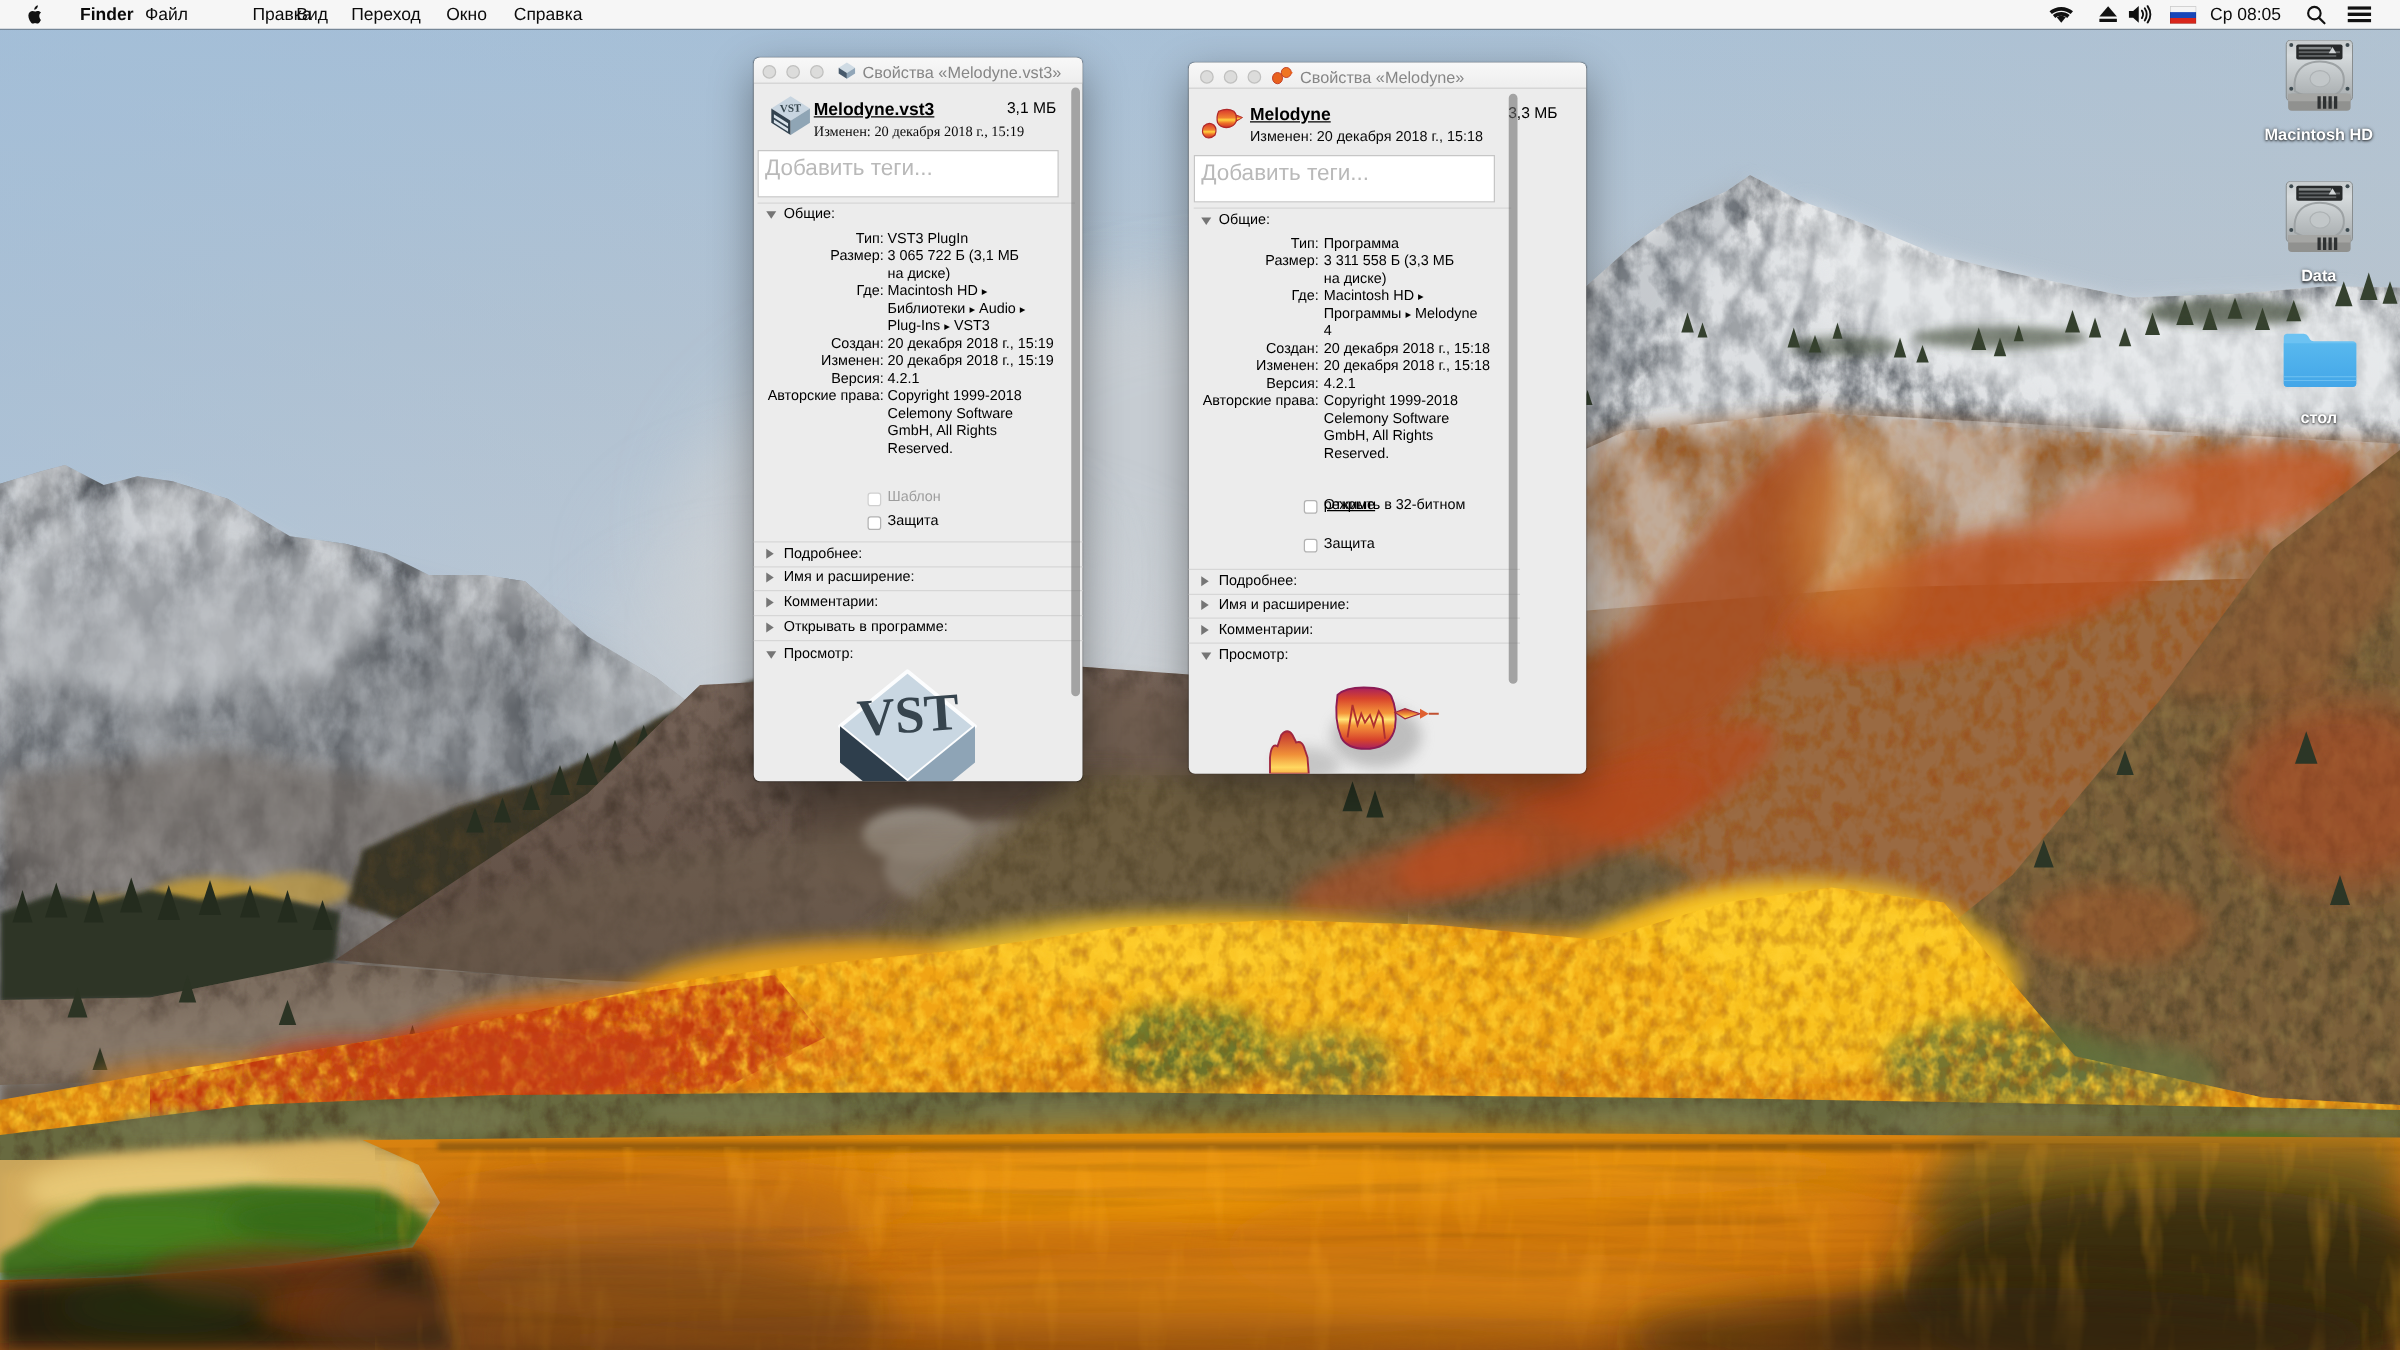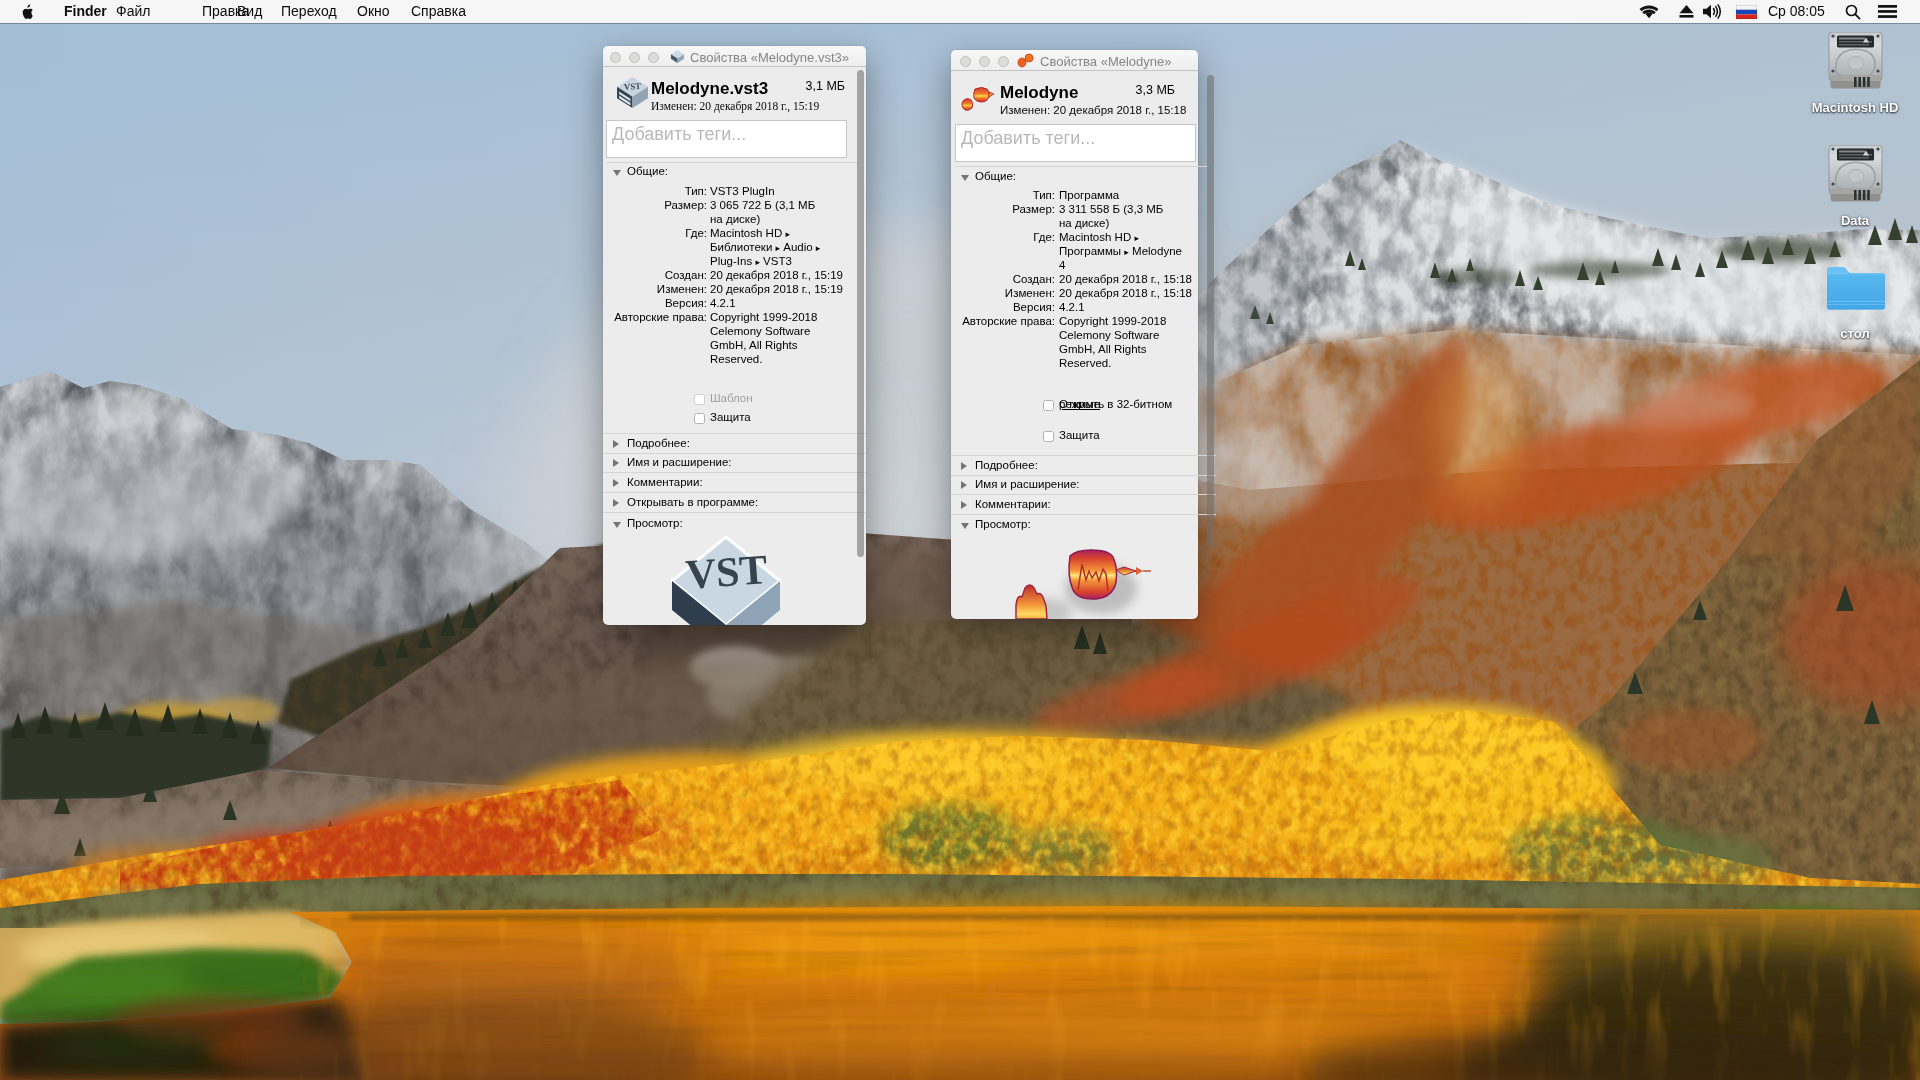--- a/index.html
+++ b/index.html
@@ -16,21 +16,21 @@
 
   
   .win { position:absolute; background:#ececec; border-radius:5px;
     box-shadow:0 12px 34px rgba(0,0,0,0.38), 0 0 1px rgba(0,0,0,0.4); z-index:20; }
   .titlebar { position:absolute; left:0; top:0; right:0; height:21px;
     background:linear-gradient(#f8f8f8,#eeeeee); border-bottom:1px solid #c4c4c4;
     border-radius:5px 5px 0 0; }
   .tl { position:absolute; top:5.5px; width:11px; height:11px; border-radius:50%;
     background:#dcdcdb; border:1px solid #c0c0bf; }
   .wtitle { position:absolute; top:4px; font-size:13px; color:#868686; white-space:nowrap; }
-  .hdr-name { position:absolute; font-size:17px; font-weight:bold; color:#000; }
+  .hdr-name { position:absolute; font-size:14px; font-weight:bold; color:#000;text-decoration:underline; }
   .hdr-size { position:absolute; font-size:12.5px; color:#000; }
   .hdr-mod { position:absolute; font-size:11.5px; color:#0a0a0a; }
   .tagbox { position:absolute; background:#fff; border:1px solid #c6c6c6; }
   .tagph { font-size:18px; color:#b9b9b9; padding:3px 0 0 5px; }
   .sep { position:absolute; height:1px; background:#d6d6d6; }
   .sechead { position:absolute; font-size:11.5px; color:#000; height:16px; }
   .tri-down { display:inline-block; width:0; height:0; border-left:4.5px solid transparent;
     border-right:4.5px solid transparent; border-top:6px solid #757575; margin-right:6px; vertical-align:-1px; }
   .tri-right { display:inline-block; width:0; height:0; border-top:4.5px solid transparent;
     border-bottom:4.5px solid transparent; border-left:6px solid #757575; margin-right:8px; vertical-align:-1px; }
@@ -549,21 +549,21 @@
     <polygon points="57,3 111,47 57,91 3,47" fill="#c9d7e2" stroke="#fcfdfe" stroke-width="3" stroke-linejoin="round"></polygon>
     <polygon points="3,47 57,91 57,120 3,76" fill="#2e3e4c"></polygon>
     <polygon points="111,47 57,91 57,120 111,76" fill="#8ea4b6"></polygon>
     <text x="58" y="52" font-family="Liberation Serif, serif" font-size="42" font-weight="bold" fill="#36444e" text-anchor="middle" transform="rotate(-4 57 45)">VST</text>
   </svg>
   </div>
 
   <div class="scroll" style="left:254px; top:24px; height:487px;"></div>
 </div>
 
-<div class="win" id="w2" style="left:951px; top:50px; width:247px; height:569px;">
+<div class="win" id="w2" style="left:951px; top:50px; width:318px; height:569px;">
   <div class="titlebar">
     <div class="tl" style="left:9px;"></div>
     <div class="tl" style="left:28px;"></div>
     <div class="tl" style="left:47px;"></div>
     <svg style="position:absolute; left:66px; top:3px;" width="17" height="15" viewBox="0 0 34 30">
       <ellipse cx="10" cy="19" rx="8" ry="9" fill="#e8611e" stroke="#c03a20" stroke-width="1.5"></ellipse>
       <ellipse cx="24" cy="10" rx="8" ry="8" fill="#ef7522" stroke="#c03a20" stroke-width="1.5"></ellipse>
       <polygon points="30,8 36,10 30,13" fill="#e8611e"></polygon>
     </svg>
     <div class="wtitle" style="left:89px;">Свойства «Melodyne»</div>

